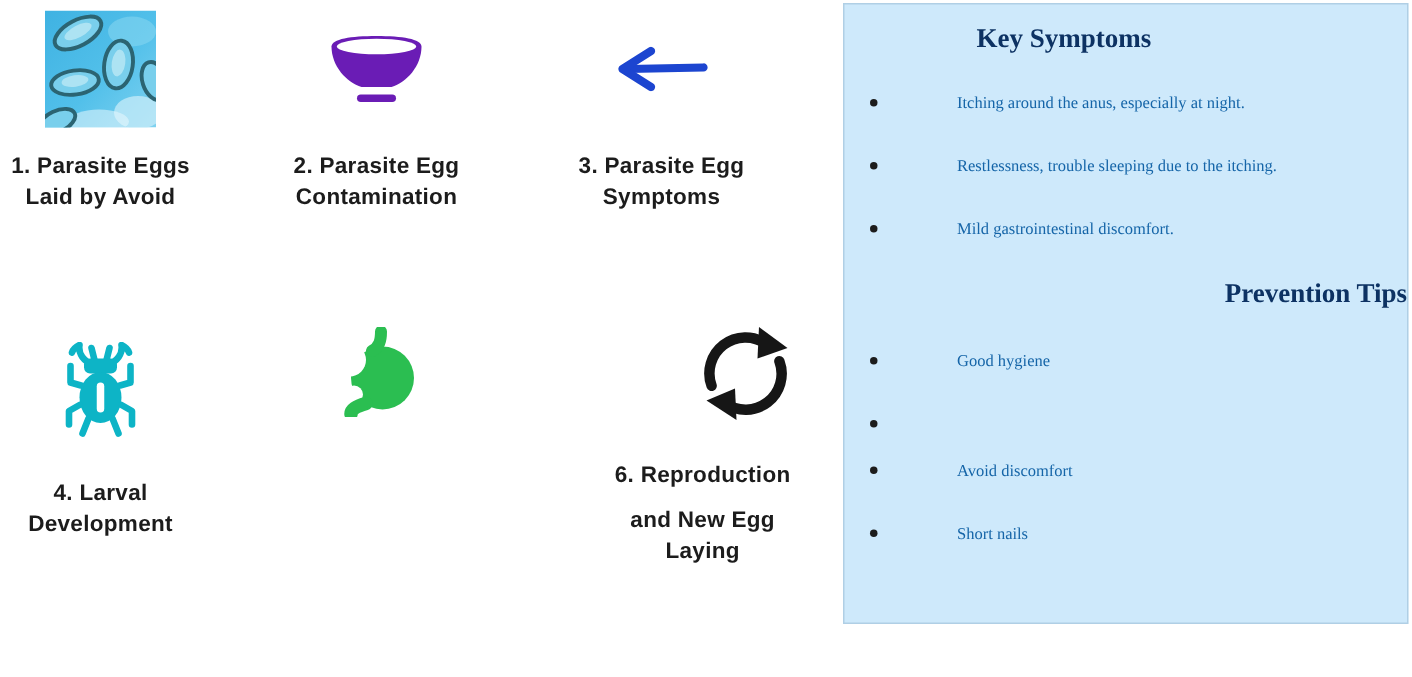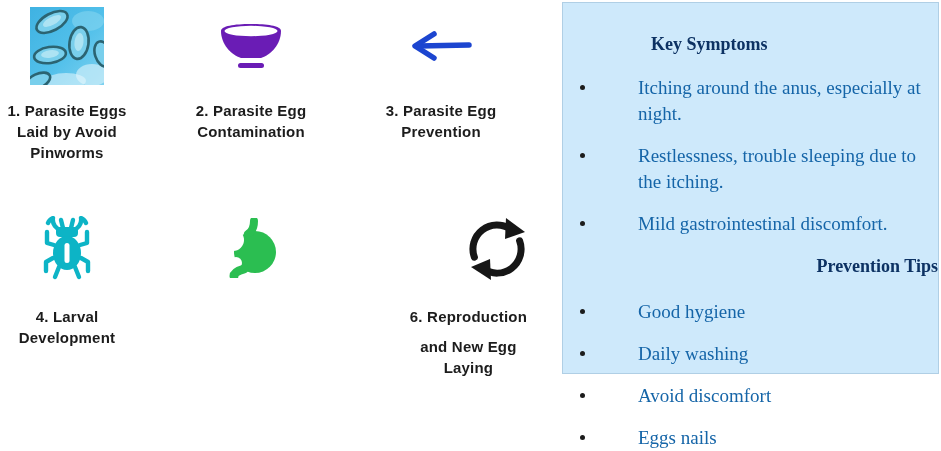--- a/index.html
+++ b/index.html
@@ -10,21 +10,21 @@
   }
   *{margin:0;padding:0;box-sizing:border-box;}
   body{background:#ffffff;font-family:"Liberation Sans",sans-serif;}
   .stage{position:relative;width:941px;height:451px;background:#ffffff;overflow:hidden;}
 
   
   .cell{position:absolute;display:flex;flex-direction:column;align-items:center;}
   .cell-1{left:0;top:8;width:134px;}
   .cell-2{left:170px;top:8;width:162px;align-items:center;}
   .cell-3{left:352px;top:8;width:178px;}
-  .cell-4{left:0;top:198px;width:134px;}
+  .cell-4{left:0;top:210px;width:134px;}
   .cell-5{left:168px;top:198px;width:166px;}
   .cell-6{left:355px;top:198px;width:172px;align-items:flex-end;}
   .icon-area{height:92px;display:flex;align-items:center;justify-content:center;}
   .row2 .icon-area{height:100px;}
   .caption{margin-top:8px;text-align:center;font-weight:700;font-size:15px;
            line-height:21px;color:var(--caption);letter-spacing:.2px;}
   .cap-line{white-space:nowrap;}
   .cell-6 .cap-line:nth-child(2){margin-top:9px;}
 
   
@@ -34,32 +34,32 @@
   .bug-stroke{stroke:var(--bug);stroke-width:4.4;fill:none;stroke-linecap:round;stroke-linejoin:round;}
   .stomach-fill{fill:var(--stomach);}
   .stomach-stroke{stroke:var(--stomach);fill:none;stroke-linecap:round;}
   .carve{fill:#ffffff;}
   .cycle-stroke{stroke:var(--cycle);stroke-width:7;fill:none;stroke-linecap:round;}
   .cycle-fill{fill:var(--cycle);}
   .egg{fill:var(--egg-fill);stroke:var(--egg-outline);stroke-width:2.6;}
   .egg-hl{fill:#bfe9f6;opacity:.75;}
 
   
-  .panel{position:absolute;left:562px;top:2px;width:377px;height:372px;
+  .panel{position:absolute;left:562px;top:2px;width:377px;height:414px;
          background:var(--panel-bg);border:1px solid rgba(120,160,190,.35);
-         font-family:"Liberation Serif",serif;padding-top:28px;}
+         font-family:"Liberation Serif",serif;padding-top:9px;}
   .panel-heading{font-weight:700;font-size:18px;line-height:26px;color:var(--panel-title);
                  margin-left:88px;}
   .panel-heading.symptoms{margin-bottom:18px;}
   .panel-heading.prevention{margin-top:12px;margin-bottom:20px;text-align:right;}
   .blist{list-style:none;}
   .blist li{display:flex;margin-bottom:16px;}
   .dot{flex:0 0 auto;width:5px;height:5px;border-radius:50%;background:var(--bullet);
        margin-left:17px;margin-top:10px;}
-  .li-text{margin-left:53px;width:292px;font-size:19px;line-height:26px;color:var(--panel-text);}
+  .li-text{margin-left:53px;width:292px;font-size:11px;line-height:26px;color:var(--panel-text);}
 </style>
 </head>
 <body>
 
 <div class="stage">
 
   <div class="cell cell-1">
     <div class="icon-area">
       <svg width="74" height="78" viewBox="0 0 74 78">
         <defs>
@@ -81,21 +81,20 @@
           <ellipse class="egg" cx="73" cy="47" rx="8" ry="13" transform="rotate(-18 73 47)"></ellipse>
           <ellipse class="egg" cx="20" cy="48" rx="16" ry="8" transform="rotate(-8 20 48)"></ellipse>
           <ellipse class="egg-hl" cx="20" cy="47" rx="9" ry="3.8" transform="rotate(-8 20 47)"></ellipse>
           <ellipse class="egg" cx="8" cy="74" rx="13" ry="7" transform="rotate(-25 8 74)"></ellipse>
         </g>
       </svg>
     </div>
     <div class="caption">
       <div class="cap-line">1. Parasite Eggs</div>
       <div class="cap-line">Laid by Avoid</div>
-      <div class="cap-line">Pinworms</div>
     </div>
   </div>
 
   <div class="cell cell-2">
     <div class="icon-area">
       <svg width="66" height="48" viewBox="0 0 66 48">
         <path class="bowl-fill" d="M3 9 C3 4 16 2 33 2 C50 2 63 4 63 9 C63 22 53 33 43 36 L23 36 C13 33 3 22 3 9 Z"></path>
         <ellipse cx="33" cy="9" rx="26.5" ry="5.2" fill="#ffffff"></ellipse>
         <rect class="bowl-fill" x="20" y="41" width="26" height="5" rx="2.5"></rect>
       </svg>
@@ -108,21 +107,21 @@
 
   <div class="cell cell-3">
     <div class="icon-area">
       <svg width="68" height="30" viewBox="0 0 68 30">
         <path class="arrow-stroke" d="M62 14 L12 15"></path>
         <path class="arrow-stroke" d="M27 3 L8 15 L27 27"></path>
       </svg>
     </div>
     <div class="caption">
       <div class="cap-line">3. Parasite Egg</div>
-      <div class="cap-line">Prevention</div>
+      <div class="cap-line">Symptoms</div>
     </div>
   </div>
 
   <div class="cell cell-4 row2">
     <div class="icon-area">
       <svg width="50" height="64" viewBox="0 0 50 64">
         <path class="bug-stroke" d="M20 15 C14 13 10 8 11 2 C9 3 7 4 6 7"></path>
         <path class="bug-stroke" d="M30 15 C36 13 40 8 39 2 C41 3 43 4 44 7"></path>
         <path class="bug-stroke" d="M21 12 L19 4"></path>
         <path class="bug-stroke" d="M29 12 L31 4"></path>
@@ -188,26 +187,25 @@
       </li>
     </ul>
     <div class="panel-heading prevention">Prevention Tips</div>
     <ul class="blist">
       <li>
         <span class="dot"></span>
         <span class="li-text">Good hygiene</span>
       </li>
       <li>
         <span class="dot"></span>
-        <span class="li-text">Daily washing</span>
       </li>
       <li>
         <span class="dot"></span>
         <span class="li-text">Avoid discomfort</span>
       </li>
       <li>
         <span class="dot"></span>
-        <span class="li-text">Eggs nails</span>
+        <span class="li-text">Short nails</span>
       </li>
     </ul>
   </div>
 
 </div>
 
 </body></html>

